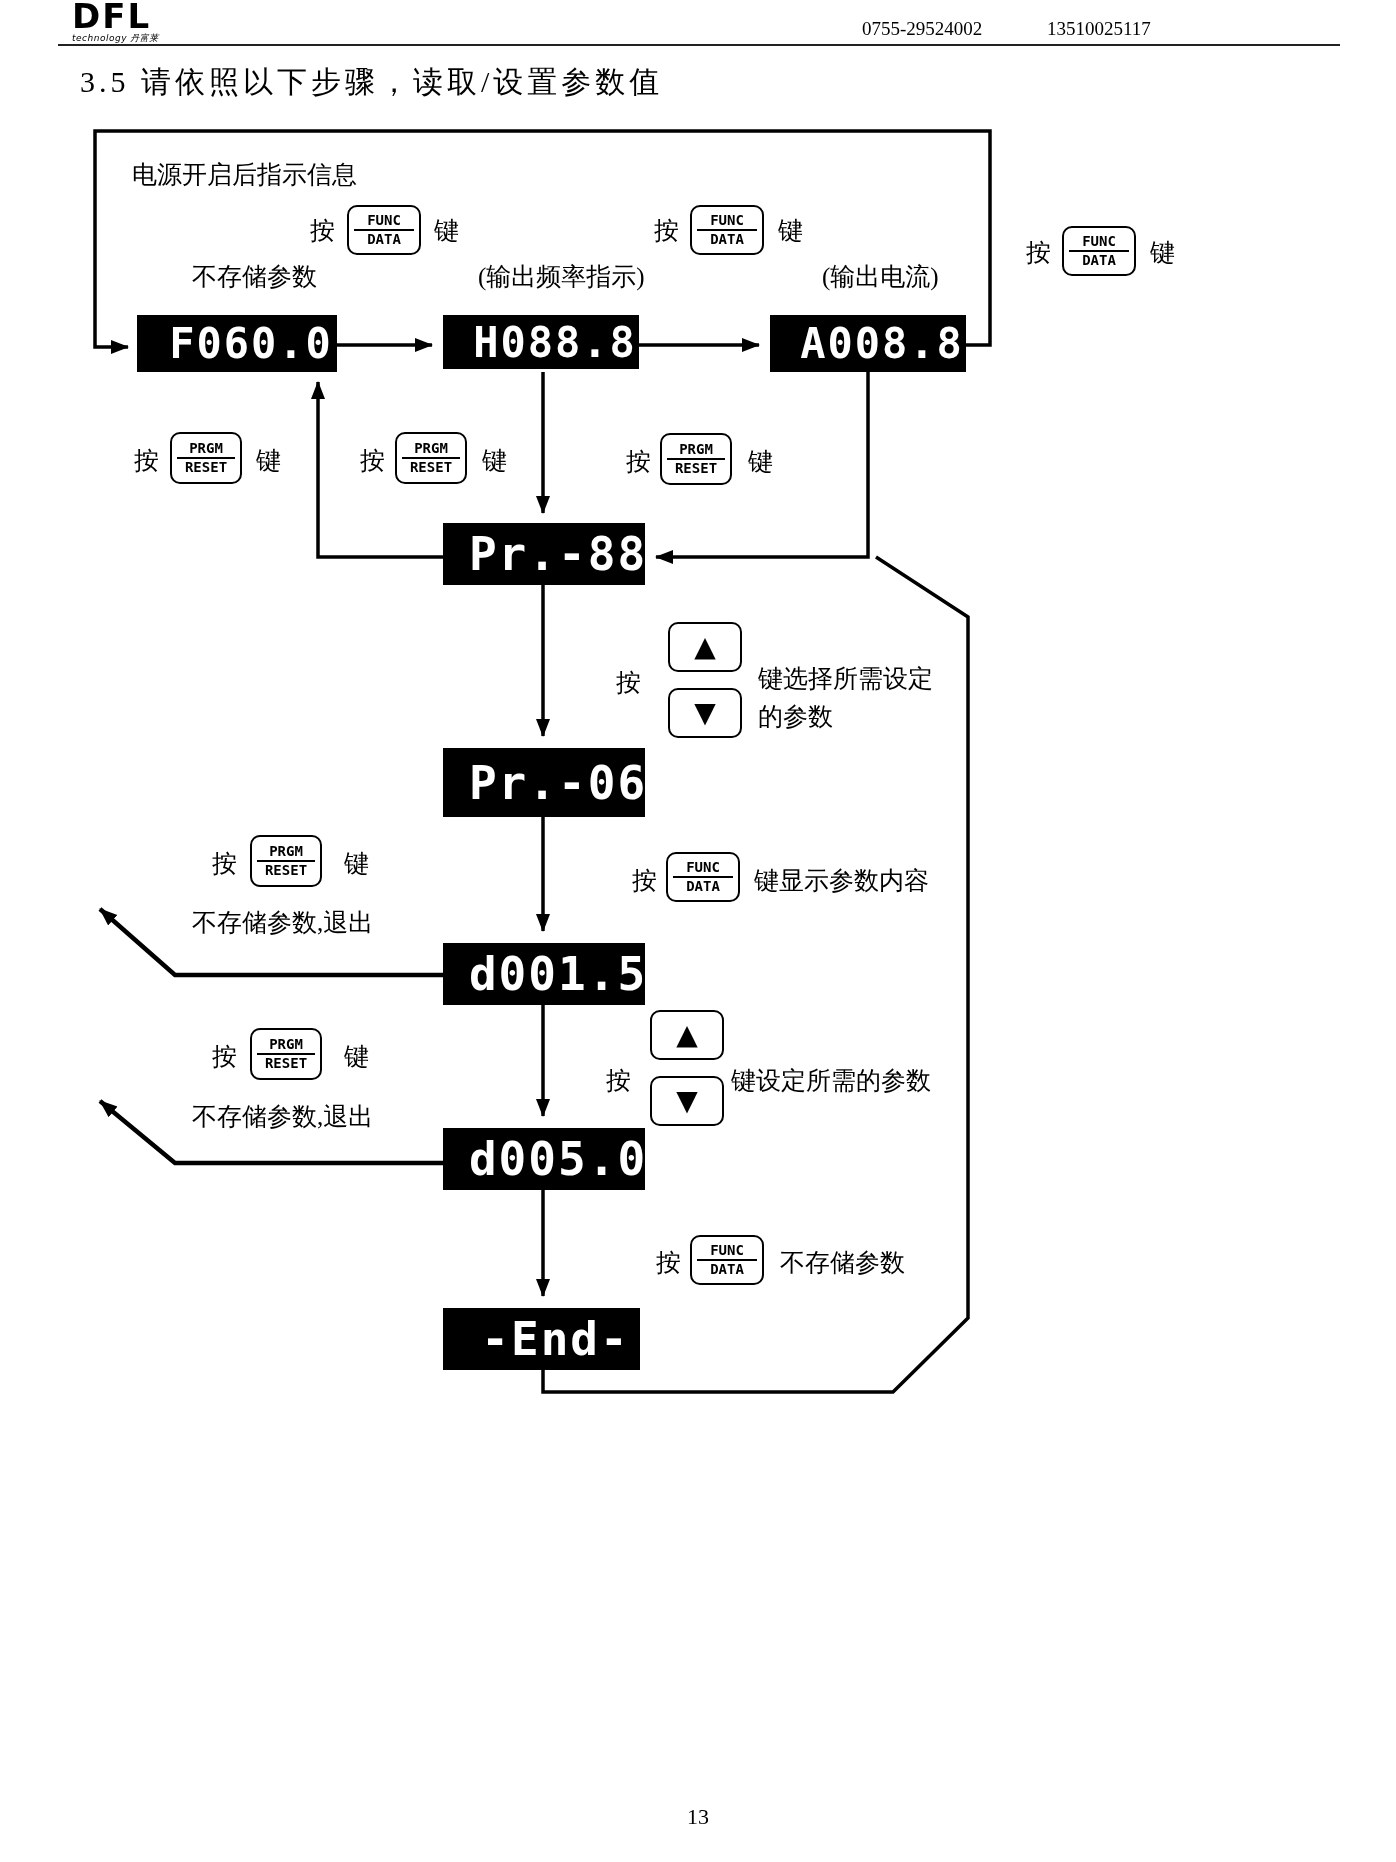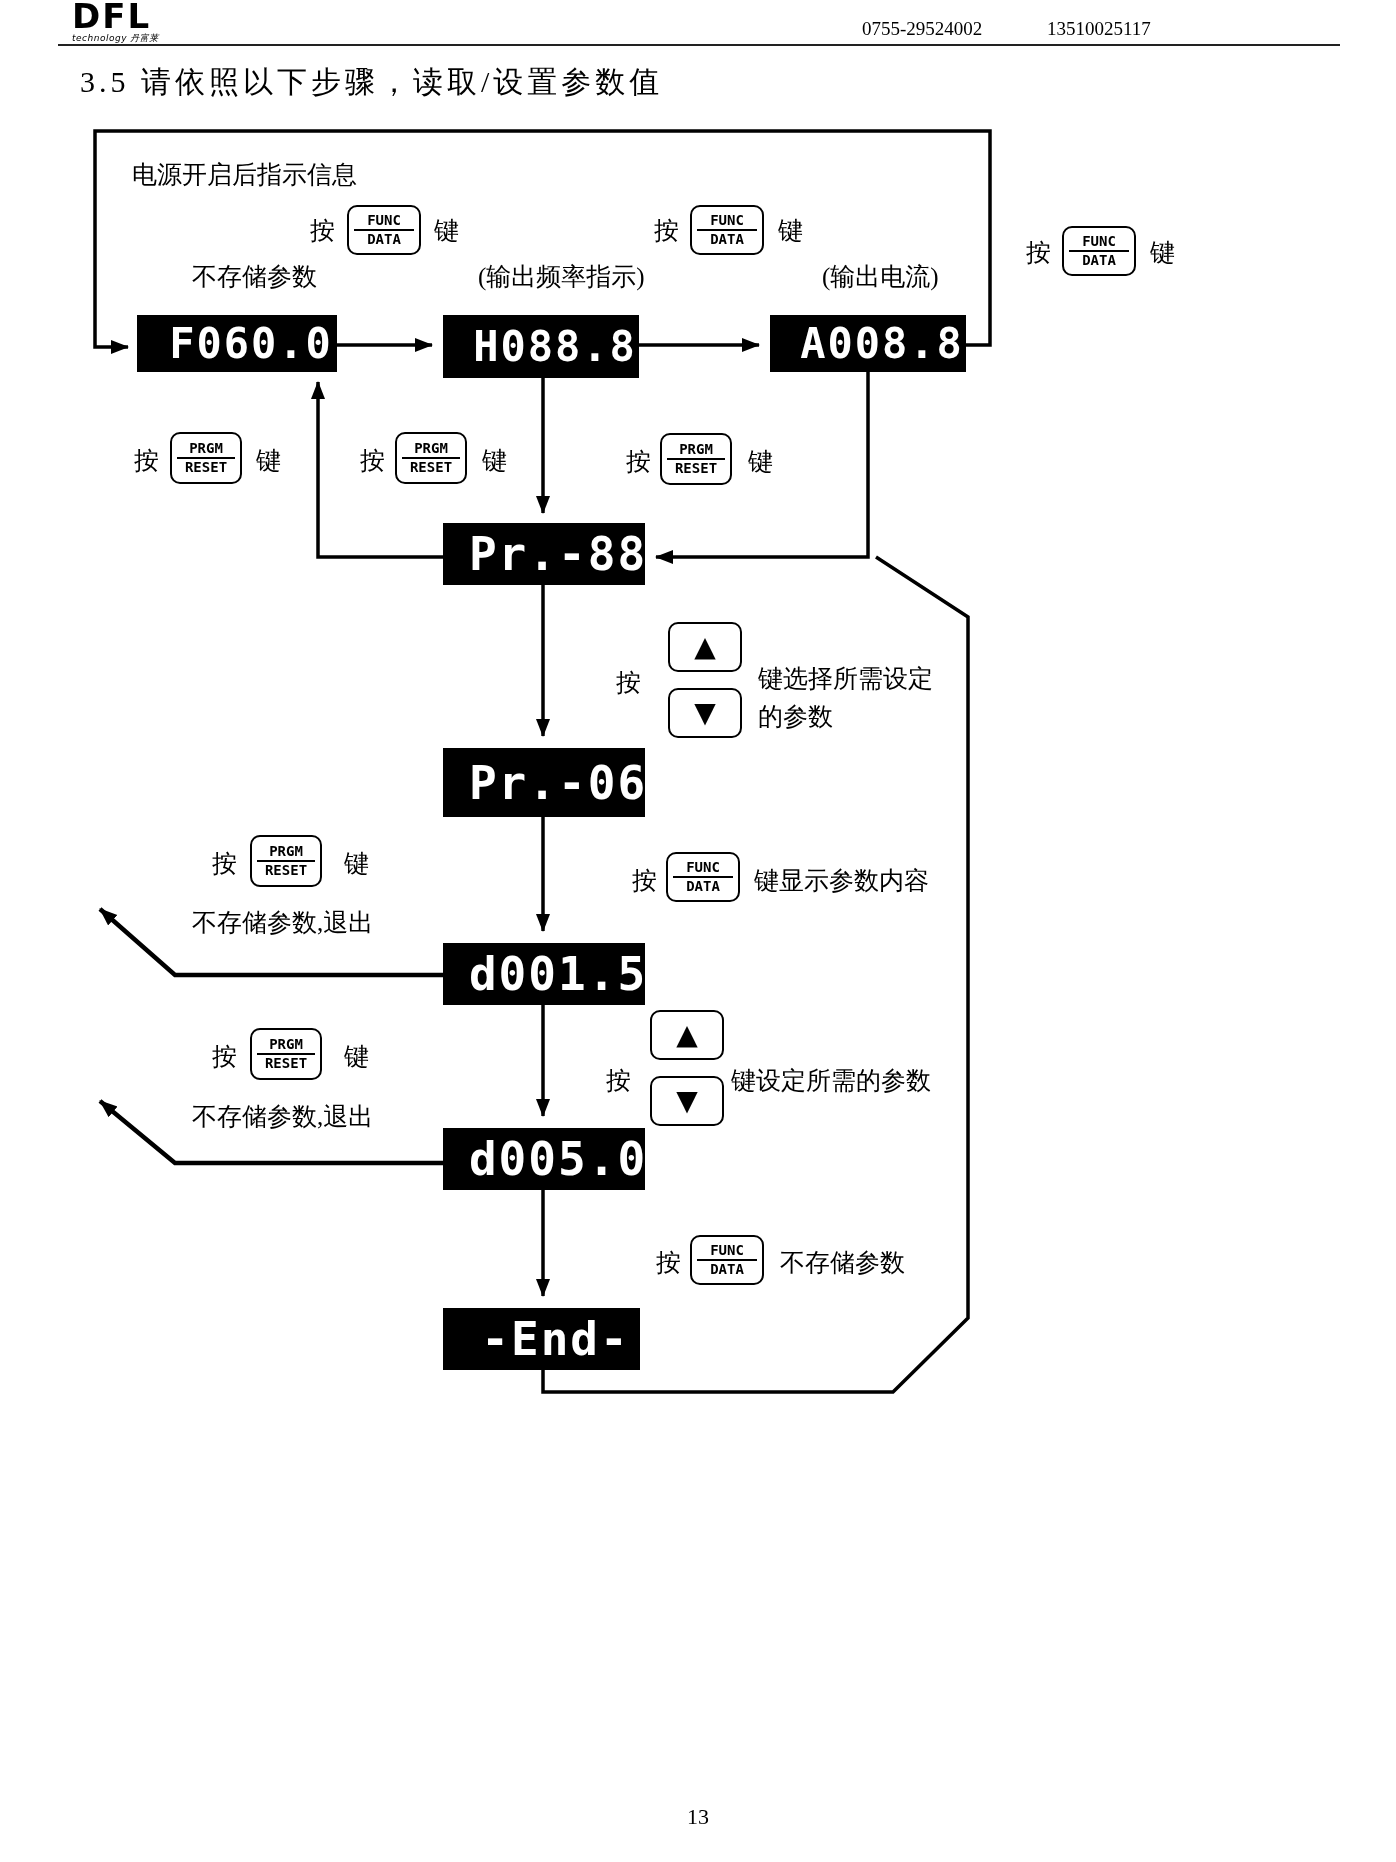--- a/index.html
+++ b/index.html
@@ -82,21 +82,21 @@
     <path class="thick" d="M 443 975 L 175 975 L 100 909" marker-end="url(#ah)"></path>
     <path class="thick" d="M 443 1163 L 175 1163 L 100 1101" marker-end="url(#ah)"></path>
   </svg>
 
   <div class="cjk" style="left:132px;top:158px">电源开启后指示信息</div>
   <div class="cjk" style="left:192px;top:260px">不存储参数</div>
   <div class="cjk" style="left:478px;top:260px">(输出频率指示)</div>
   <div class="cjk" style="left:822px;top:260px">(输出电流)</div>
 
   <div class="seg seg-sm" style="left:137px;top:315px;width:200px;height:57px">F060.0</div>
-  <div class="seg seg-sm" style="left:443px;top:315px;width:196px;height:63px">H088.8</div>
+  <div class="seg seg-sm" style="left:443px;top:315px;width:196px;height:54px">H088.8</div>
   <div class="seg seg-sm" style="left:770px;top:315px;width:196px;height:57px">A008.8</div>
   <div class="seg seg-lg" style="left:443px;top:523px;width:202px;height:62px">Pr.-88</div>
   <div class="seg seg-lg" style="left:443px;top:748px;width:202px;height:69px">Pr.-06</div>
   <div class="seg seg-lg" style="left:443px;top:943px;width:202px;height:62px">d001.5</div>
   <div class="seg seg-lg" style="left:443px;top:1128px;width:202px;height:62px">d005.0</div>
   <div class="seg seg-lg" style="left:443px;top:1308px;width:197px;height:62px">-End-</div>
 
   <div class="fdbtn" style="left:347px;top:205px">
     <span class="kb-top">FUNC</span>
     <span class="kb-div"></span>

